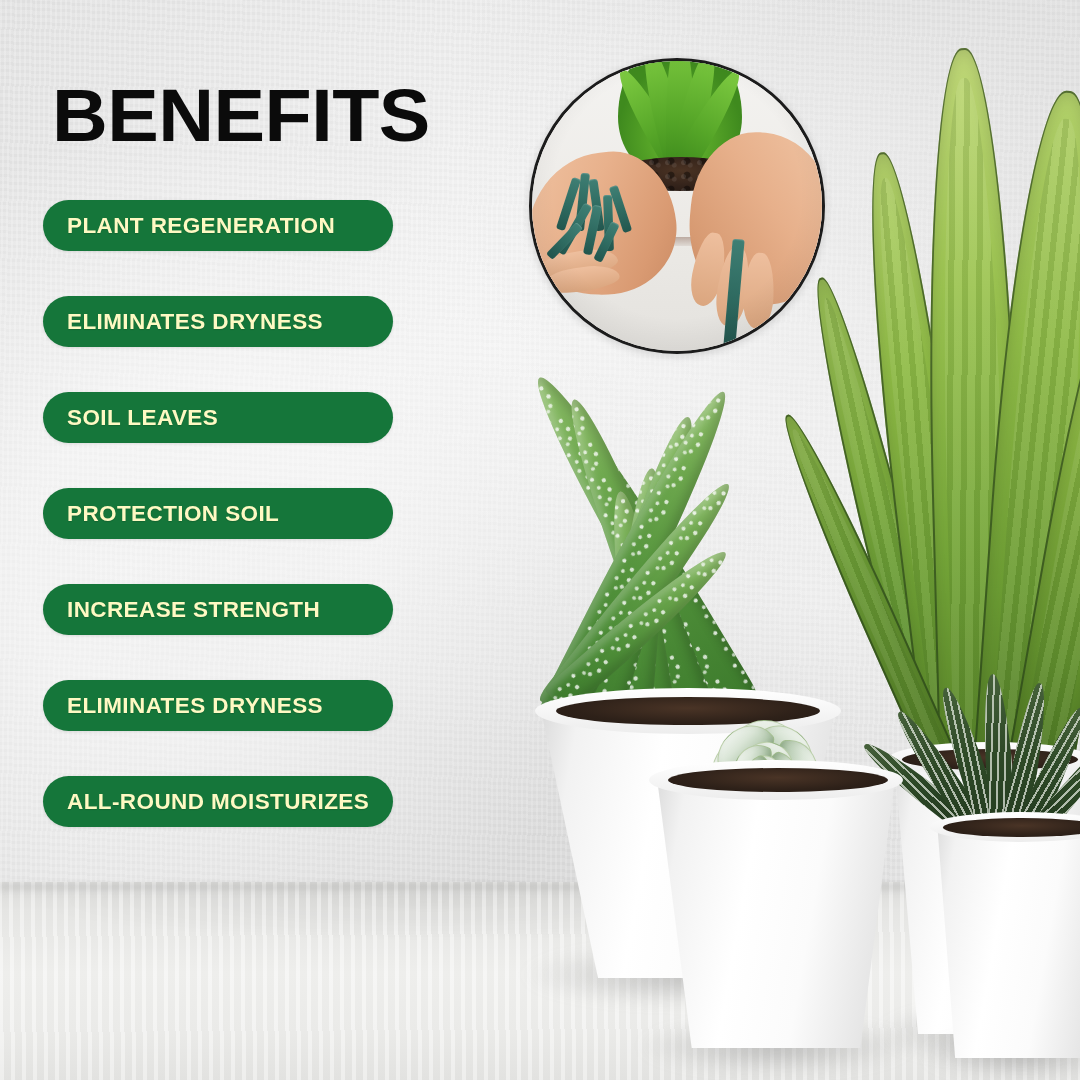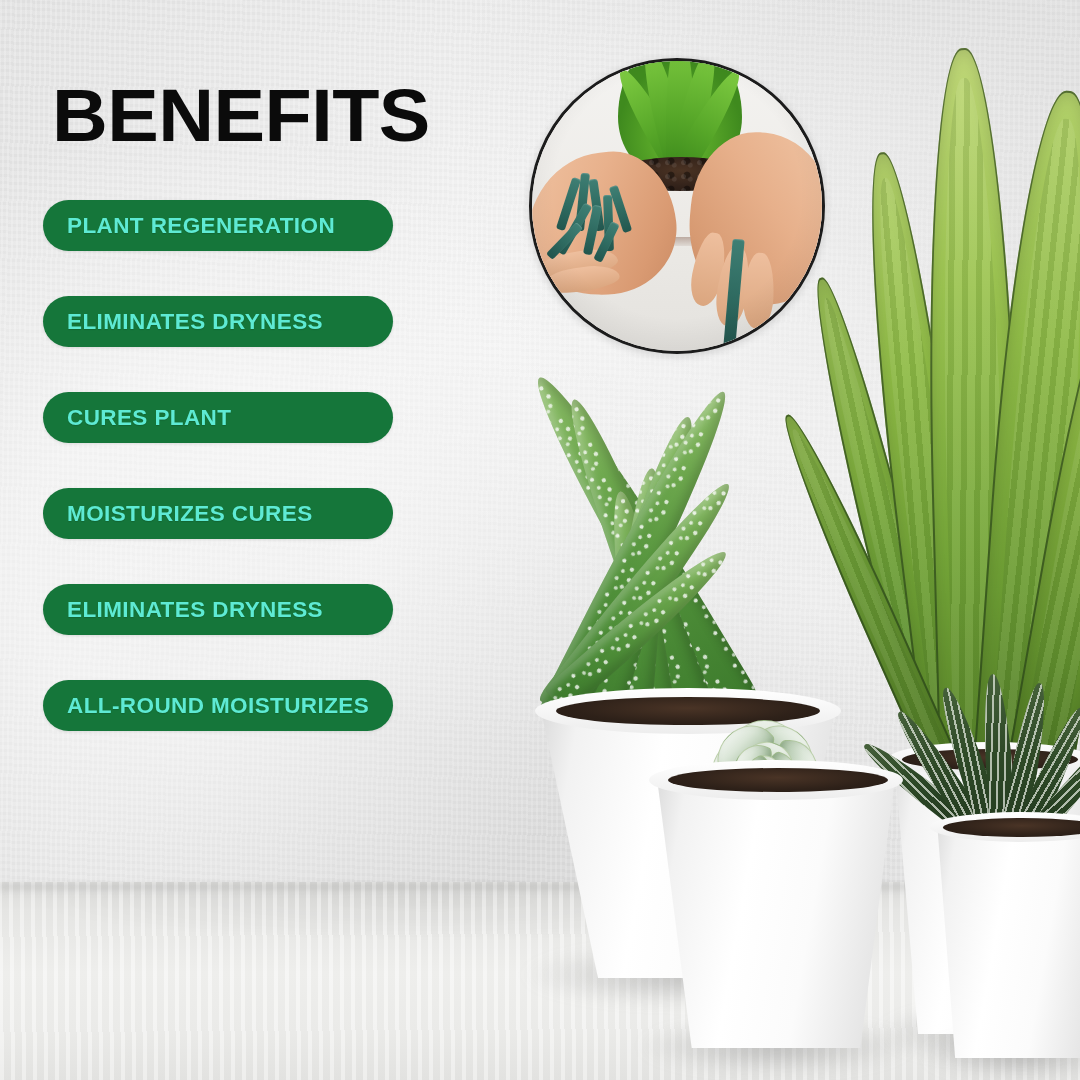--- a/index.html
+++ b/index.html
@@ -213,21 +213,21 @@
     transform:scaleX(1.03);transform-origin:left center;
   }
   #benefit-list{position:absolute;left:43px;top:200px;width:352px;}
   .benefit-pill{
     position:relative;width:350px;height:51px;margin-bottom:45px;
     background:#15763a;border-radius:26px;
     display:flex;align-items:center;
     box-shadow:0 1px 3px rgba(0,0,0,.10);
   }
   .benefit-label{
-    color:#5eead4;font-size:22.5px;font-weight:700;letter-spacing:.4px;
+    color:#fef9c3;font-size:22.5px;font-weight:700;letter-spacing:.4px;
     padding-left:24px;white-space:nowrap;
     text-shadow:0 1px 1px rgba(0,0,0,.14);
   }
 
   
   #suitable-banner{
     position:absolute;left:385px;top:950px;width:695px;height:66px;
     background:#f5a623;
     display:flex;align-items:center;justify-content:center;
     box-shadow:0 1px 4px rgba(0,0,0,.12);
@@ -370,27 +370,30 @@
 
       <div class="benefit-pill">
         <span class="benefit-label">PLANT REGENERATION</span>
       </div>
 
       <div class="benefit-pill">
         <span class="benefit-label">ELIMINATES DRYNESS</span>
       </div>
 
       <div class="benefit-pill">
-        <span class="benefit-label">CURES PLANT</span>
-      </div>
-
-      <div class="benefit-pill">
-        <span class="benefit-label">MOISTURIZES CURES</span>
-      </div>
-
+        <span class="benefit-label">SOIL LEAVES</span>
+      </div>
+
+      <div class="benefit-pill">
+        <span class="benefit-label">PROTECTION SOIL</span>
+      </div>
+
+      <div class="benefit-pill">
+        <span class="benefit-label">INCREASE STRENGTH</span>
+      </div>
 
       <div class="benefit-pill">
         <span class="benefit-label">ELIMINATES DRYNESS</span>
       </div>
 
       <div class="benefit-pill">
         <span class="benefit-label">ALL-ROUND MOISTURIZES</span>
       </div>
 
     </div>

